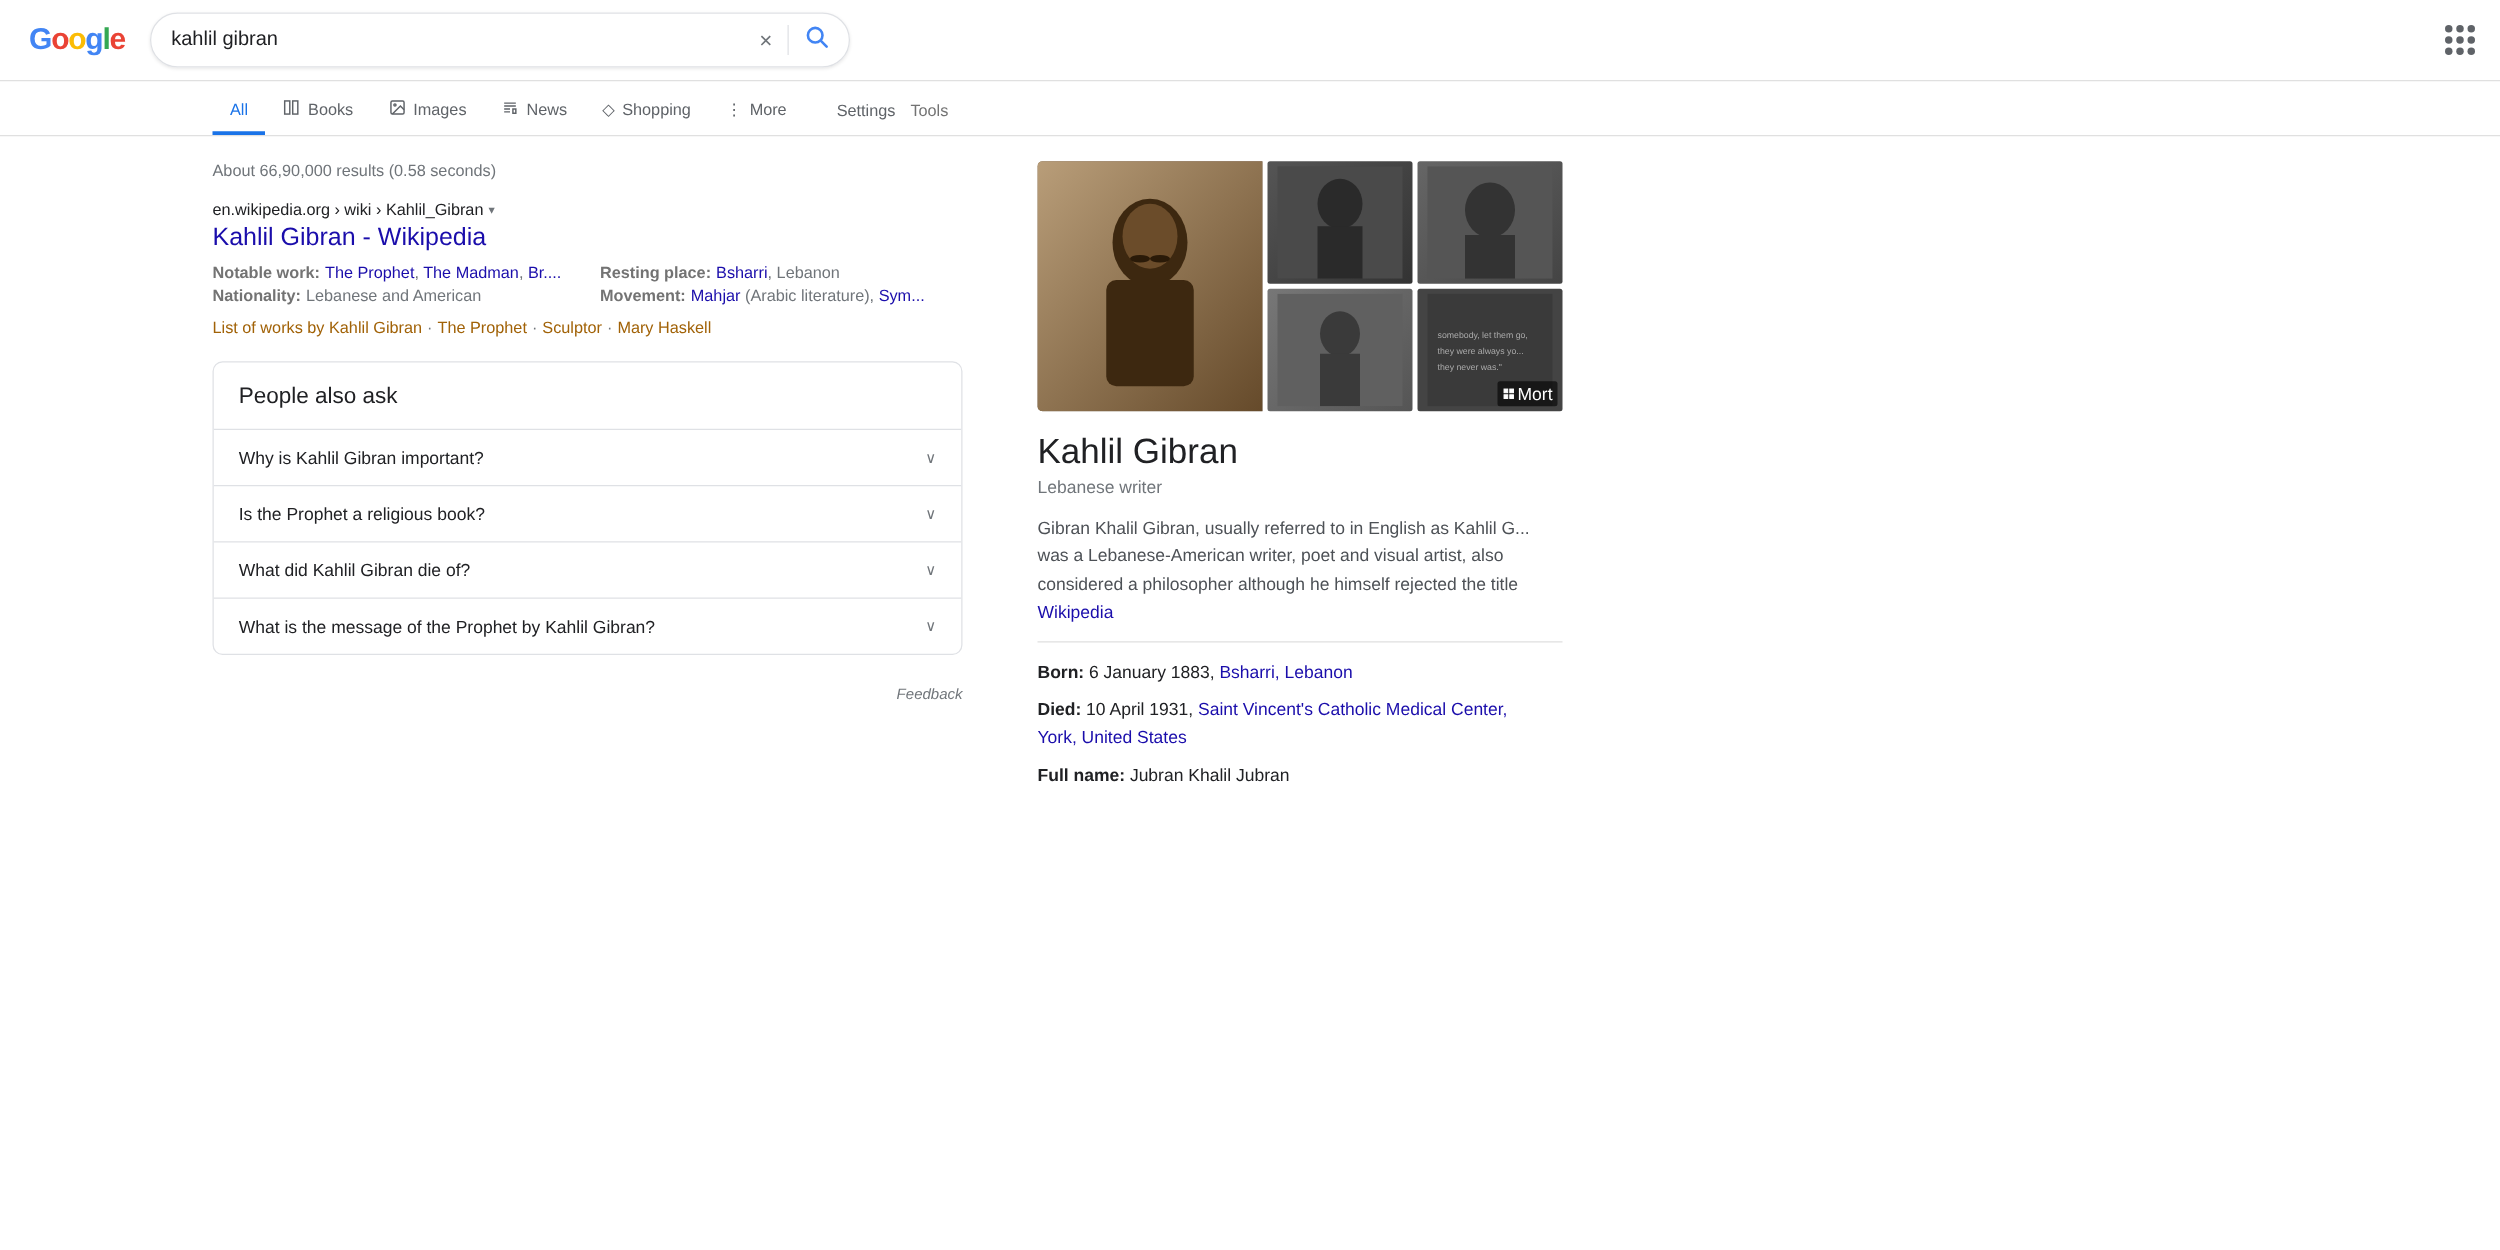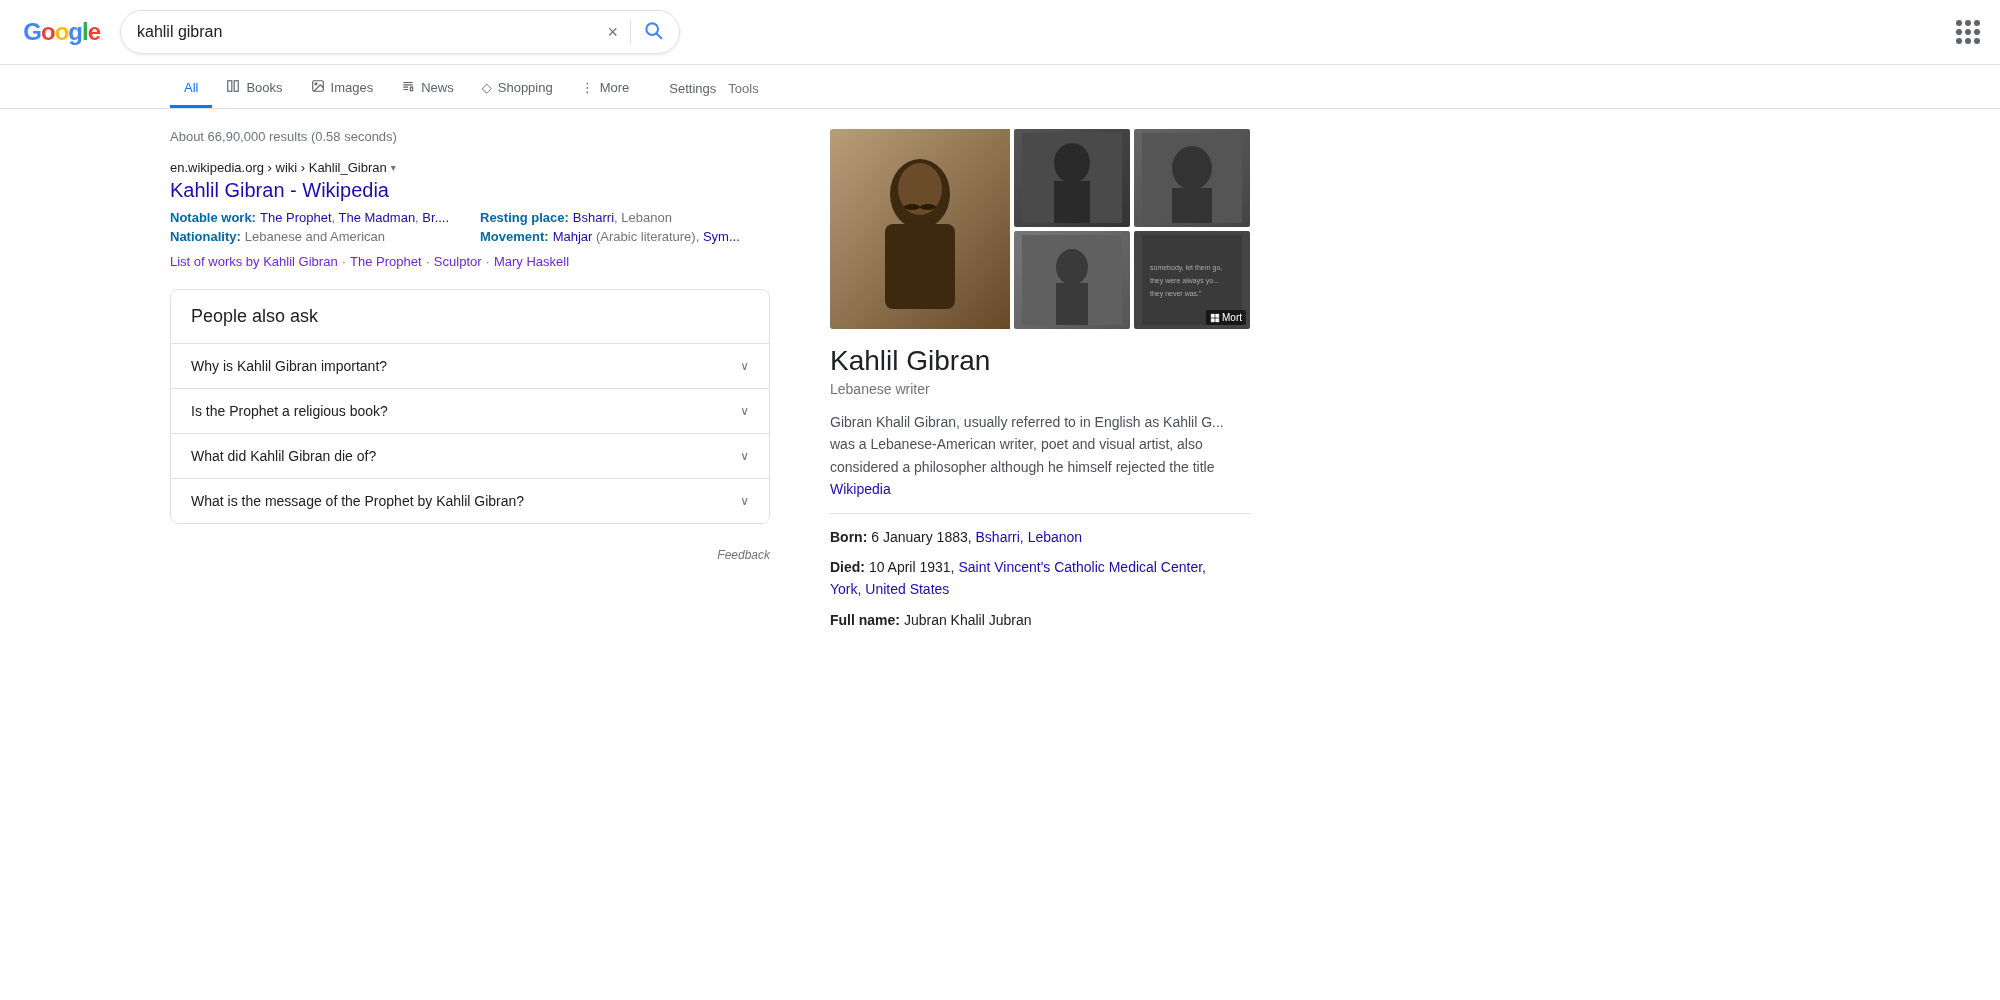--- a/index.html
+++ b/index.html
@@ -33,46 +33,46 @@
     .result-url { font-size: 13px; color: #202124; margin-bottom: 4px; display: flex; align-items: center; gap: 4px; }
     .result-url .dropdown-arrow { color: #70757a; font-size: 10px; cursor: pointer; }
     .result-title { font-size: 20px; margin-bottom: 8px; }
     .result-title a { color: #1a0dab; text-decoration: none; }
     .result-snippet { font-size: 14px; color: #4d5156; line-height: 1.6; margin-bottom: 10px; }
     .result-snippet b { color: #202124; }
     
     
     .info-table { display: grid; grid-template-columns: 1fr 1fr; gap: 4px 20px; margin-bottom: 10px; font-size: 13px; }
     .info-row { display: flex; gap: 4px; align-items: baseline; }
-    .info-label { font-weight: bold; color: #0369a1; }
+    .info-label { font-weight: bold; color: #737373; }
     .info-value { color: #70757a; }
     .info-value a { color: #1a0dab; text-decoration: none; }
 
     
     .quick-links { font-size: 13px; color: #1a0dab; display: flex; flex-wrap: wrap; gap: 0; margin-top: 6px; }
-    .quick-links a { color: #6d28d9; text-decoration: none; }
+    .quick-links a { color: #a16207; text-decoration: none; }
     .quick-links .sep { color: #70757a; margin: 0 4px; }
 
     
     .paa-container { border: 1px solid #dfe1e5; border-radius: 8px; margin: 20px 0; }
     .paa-title { font-size: 18px; font-weight: normal; padding: 16px 20px; color: #202124; }
     .paa-item { border-top: 1px solid #dfe1e5; padding: 14px 20px; display: flex; justify-content: space-between; align-items: center; cursor: pointer; font-size: 14px; color: #202124; }
     .paa-chevron { color: #70757a; font-size: 12px; }
 
     
     .feedback { text-align: right; font-size: 12px; color: #70757a; font-style: italic; padding: 4px 0; }
     .kp-images { display: grid; grid-template-columns: 180px 1fr; gap: 4px; margin-bottom: 16px; height: 200px; }
     .kp-main-img-inner { width: 180px; height: 200px; background: linear-gradient(135deg, #a0896a 0%, #7a6048 50%, #5c4832 100%); border-radius: 4px 0 0 4px; position: relative; overflow: hidden; }
     .kp-side-imgs { display: grid; grid-template-columns: 1fr 1fr; grid-template-rows: 1fr 1fr; gap: 4px; }
     .kp-side-img { background: #888; border-radius: 2px; overflow: hidden; display: flex; align-items: center; justify-content: center; }
     .kp-side-img.s1 { background: linear-gradient(135deg, #555 0%, #333 100%); }
     .kp-side-img.s2 { background: linear-gradient(135deg, #666 0%, #444 100%); }
     .kp-side-img.s3 { background: linear-gradient(135deg, #777 0%, #555 100%); }
     .kp-side-img.s4 { background: #444; position: relative; }
-    .kp-more-overlay { position: absolute; bottom: 4px; right: 4px; background: rgba(0,0,0,0.6); color: white; font-size: 10px; padding: 2px 4px; border-radius: 2px; display: flex; align-items: center; gap: 2px; }
+    .kp-more-overlay { position: absolute; bottom: 4px; right: 4px; background: rgba(0,0,0,0.6); color: white; font-size: 14px; padding: 2px 4px; border-radius: 2px; display: flex; align-items: center; gap: 2px; }
     .kp-name { font-size: 28px; font-weight: 400; margin-bottom: 4px; color: #202124; }
     .kp-subtitle { font-size: 14px; color: #70757a; margin-bottom: 14px; }
     .kp-description { font-size: 14px; color: #4d5156; line-height: 1.6; margin-bottom: 10px; }
     .kp-description a { color: #1a0dab; text-decoration: none; }
     .kp-divider { border: none; border-top: 1px solid #e0e0e0; margin: 12px 0; }
     .kp-fact { font-size: 14px; margin-bottom: 8px; line-height: 1.6; }
     .kp-fact b { color: #202124; }
     .kp-fact a { color: #1a0dab; text-decoration: none; }
 
     

